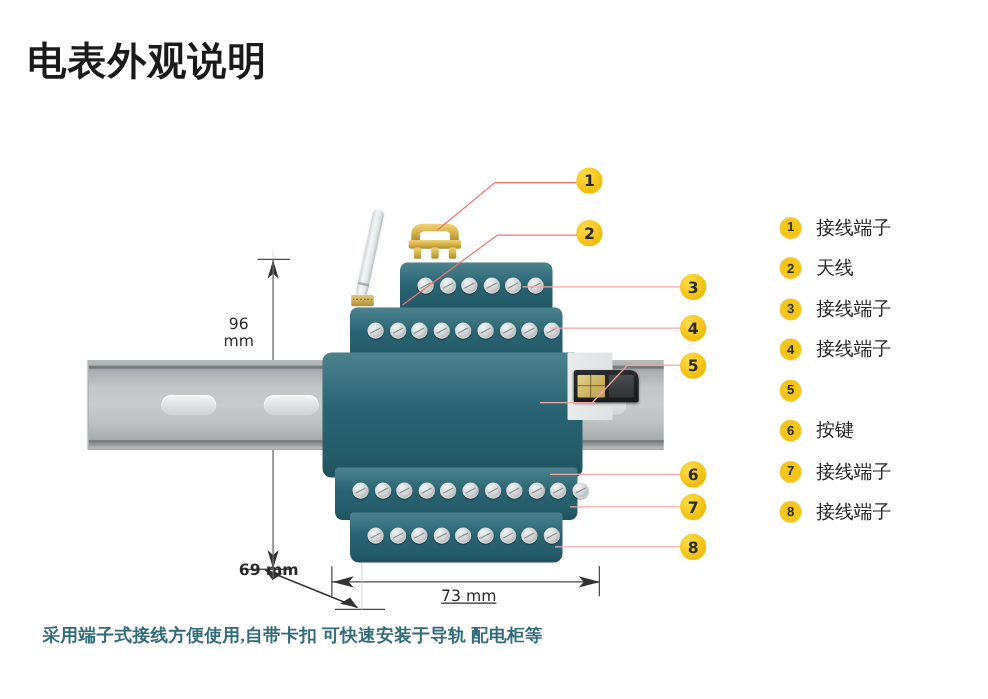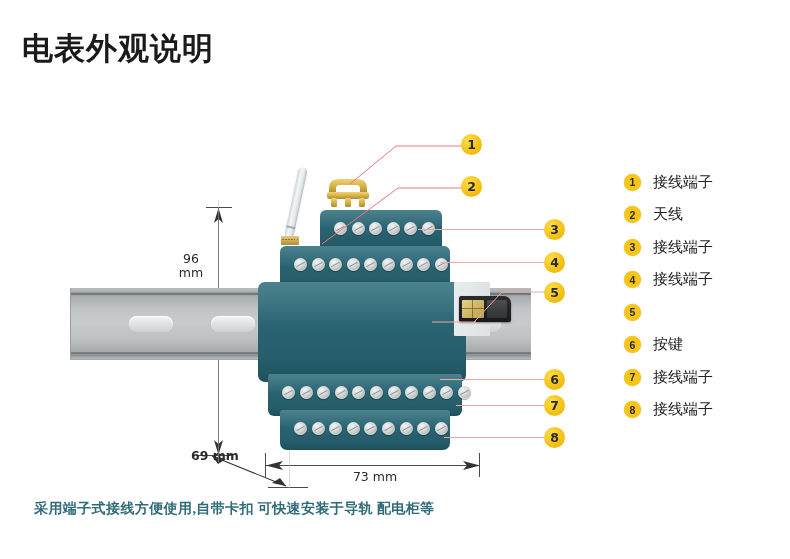--- a/index.html
+++ b/index.html
@@ -338,21 +338,21 @@
 
     <div class="dim-line" style="left:265px;top:465px;width:215px;height:1px;"></div>
     <div class="dim-line" style="left:265px;top:453px;width:1px;height:24px;"></div>
     <div class="dim-line" style="left:479px;top:453px;width:1px;height:24px;"></div>
     <svg style="position:absolute;left:266px;top:459px;" width="18" height="13">
       <polygon points="0,6.5 17,2 13,6.5 17,11" fill="#333"></polygon>
     </svg>
     <svg style="position:absolute;left:462px;top:459px;" width="18" height="13">
       <polygon points="18,6.5 1,2 5,6.5 1,11" fill="#333"></polygon>
     </svg>
-    <div class="dim-txt" style="left:330px;top:470px;width:90px;">73  mm</div>
+    <div class="dim-txt" style="left:330px;top:470px;width:90px;text-decoration:underline;">73  mm</div>
 
     <div class="guide" style="left:218px;top:200px;height:262px;opacity:.45;"></div>
     <div class="guide" style="left:289px;top:280px;height:208px;opacity:.55;"></div>
 
     <svg style="position:absolute;left:344px;top:140px;z-index:30;" width="120" height="46">
       <path d="M118 6 L52 6 L6 44" stroke="#f07575" stroke-width="1" fill="none"></path>
     </svg>
 
     <svg style="position:absolute;left:320px;top:186px;z-index:30;" width="144" height="62">
       <path d="M142 2 L78 2 L2 58" stroke="#f07575" stroke-width="1" fill="none"></path>

